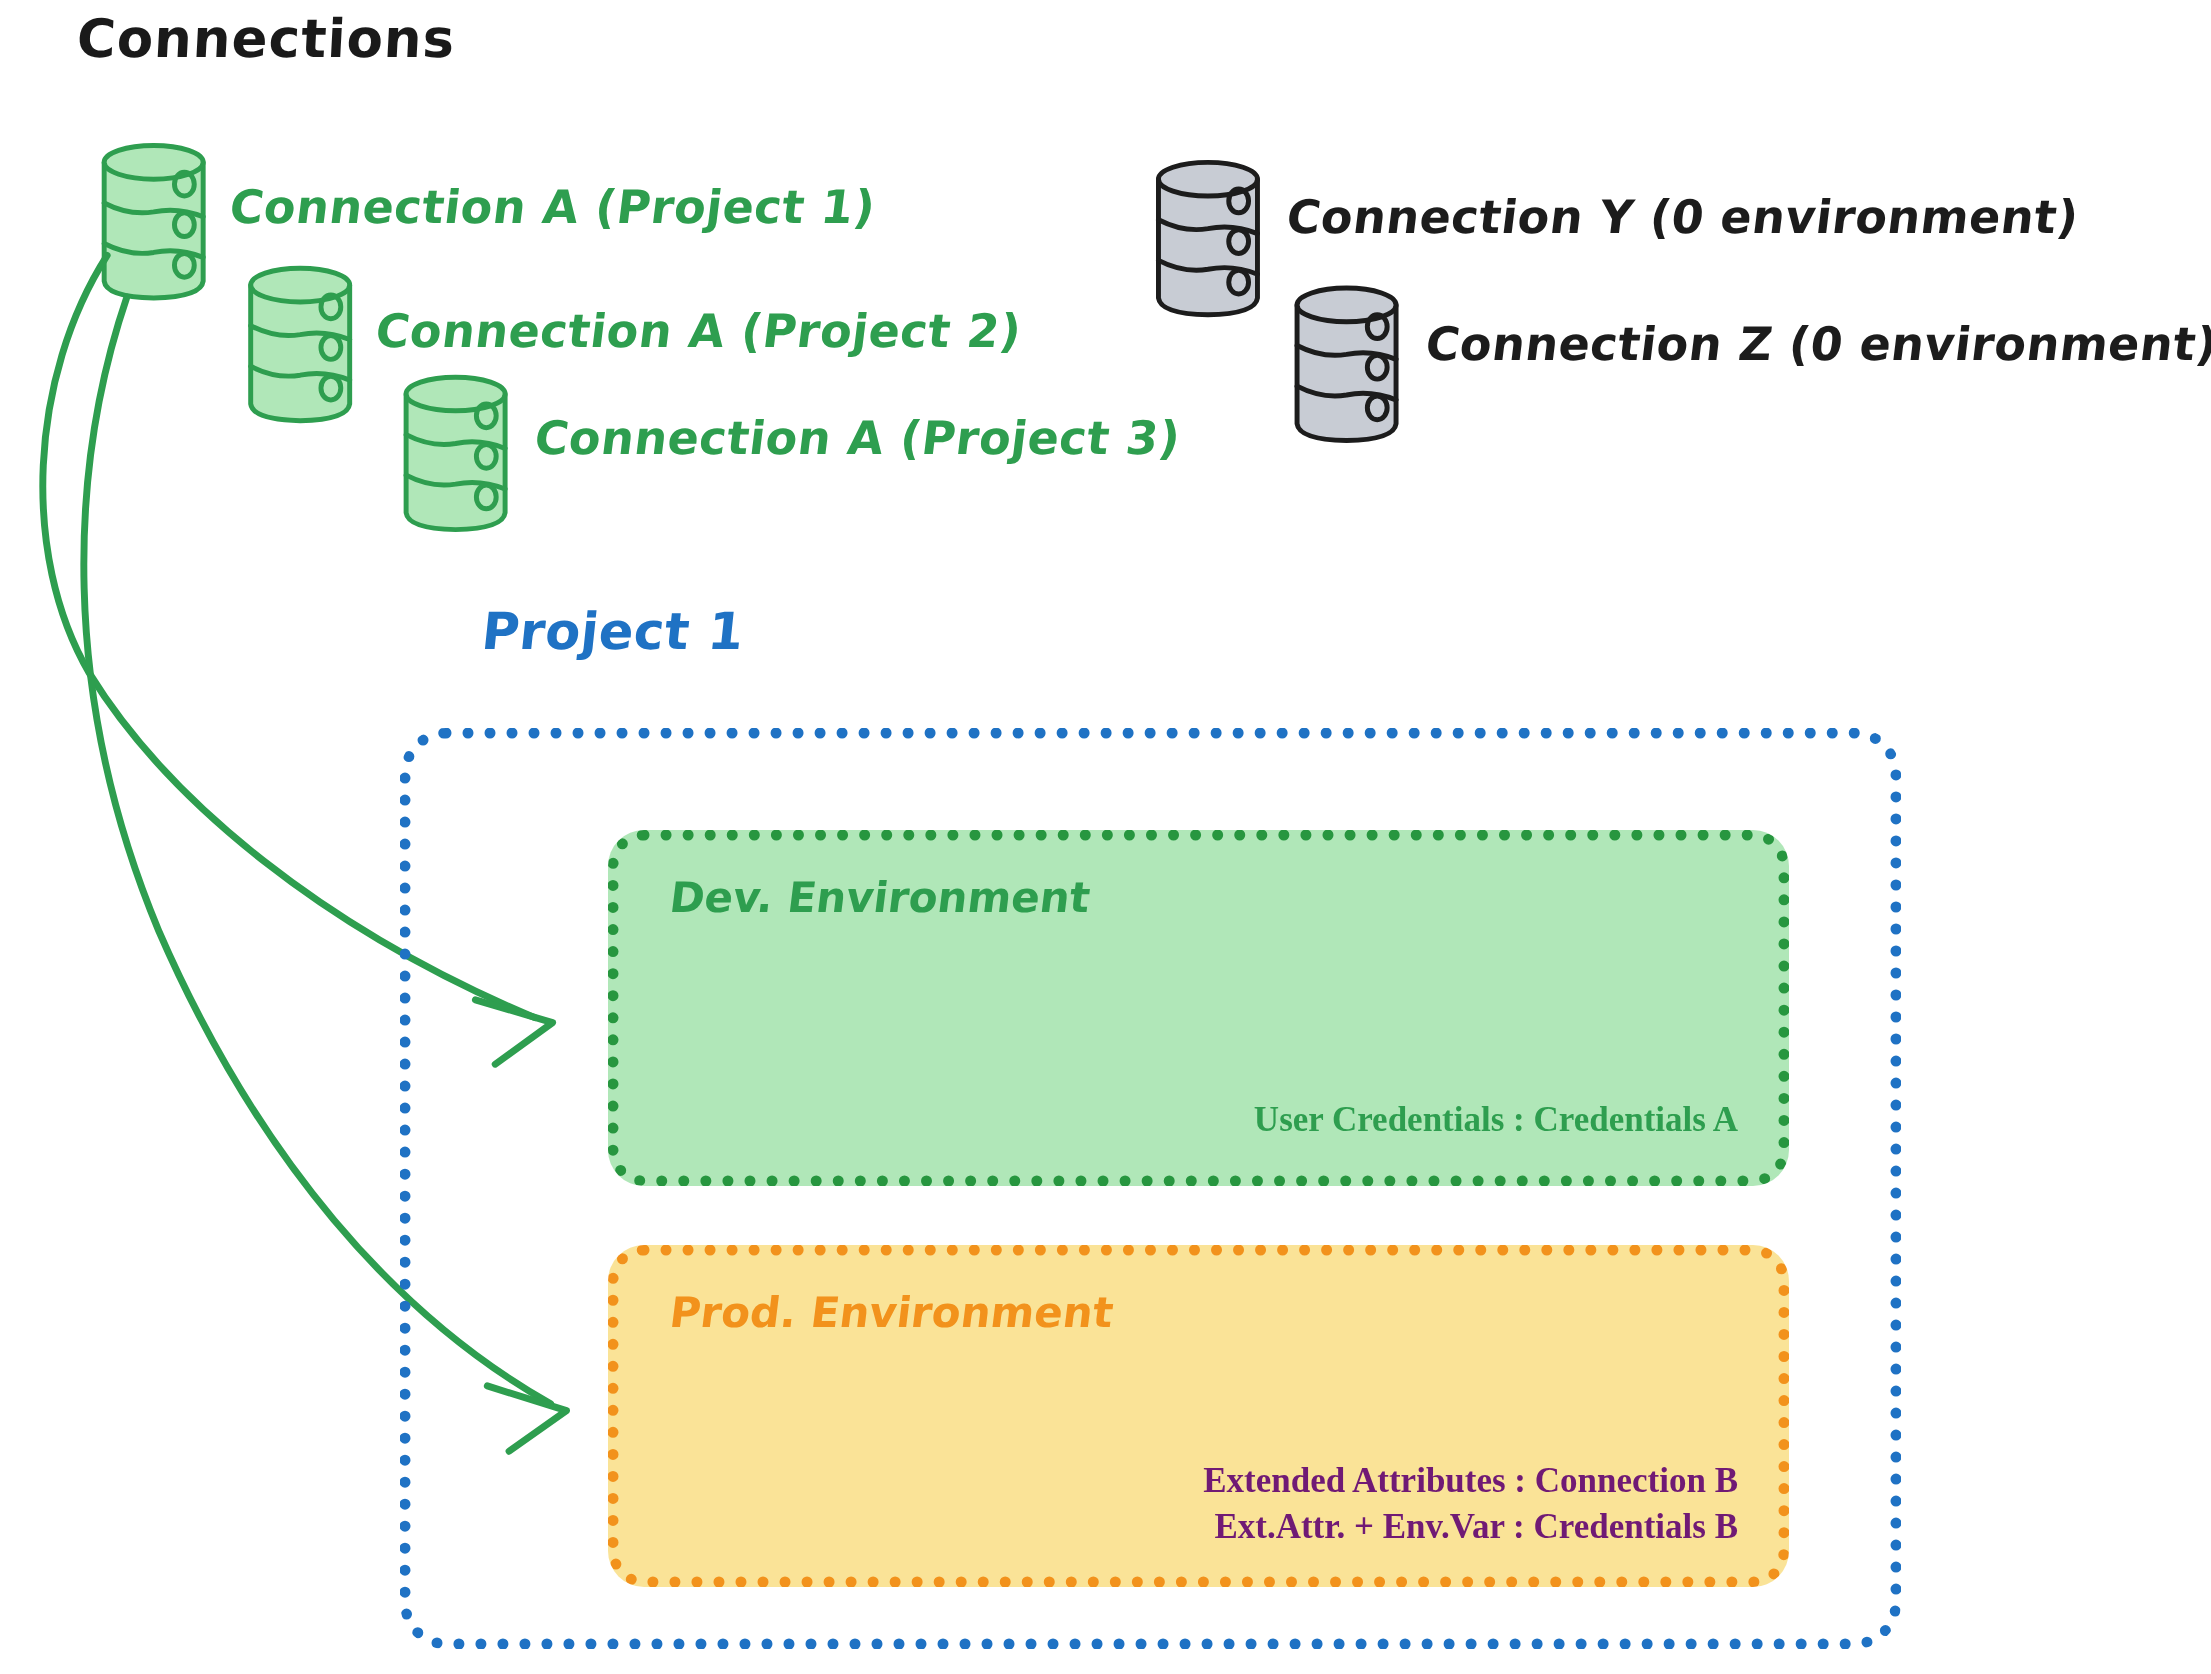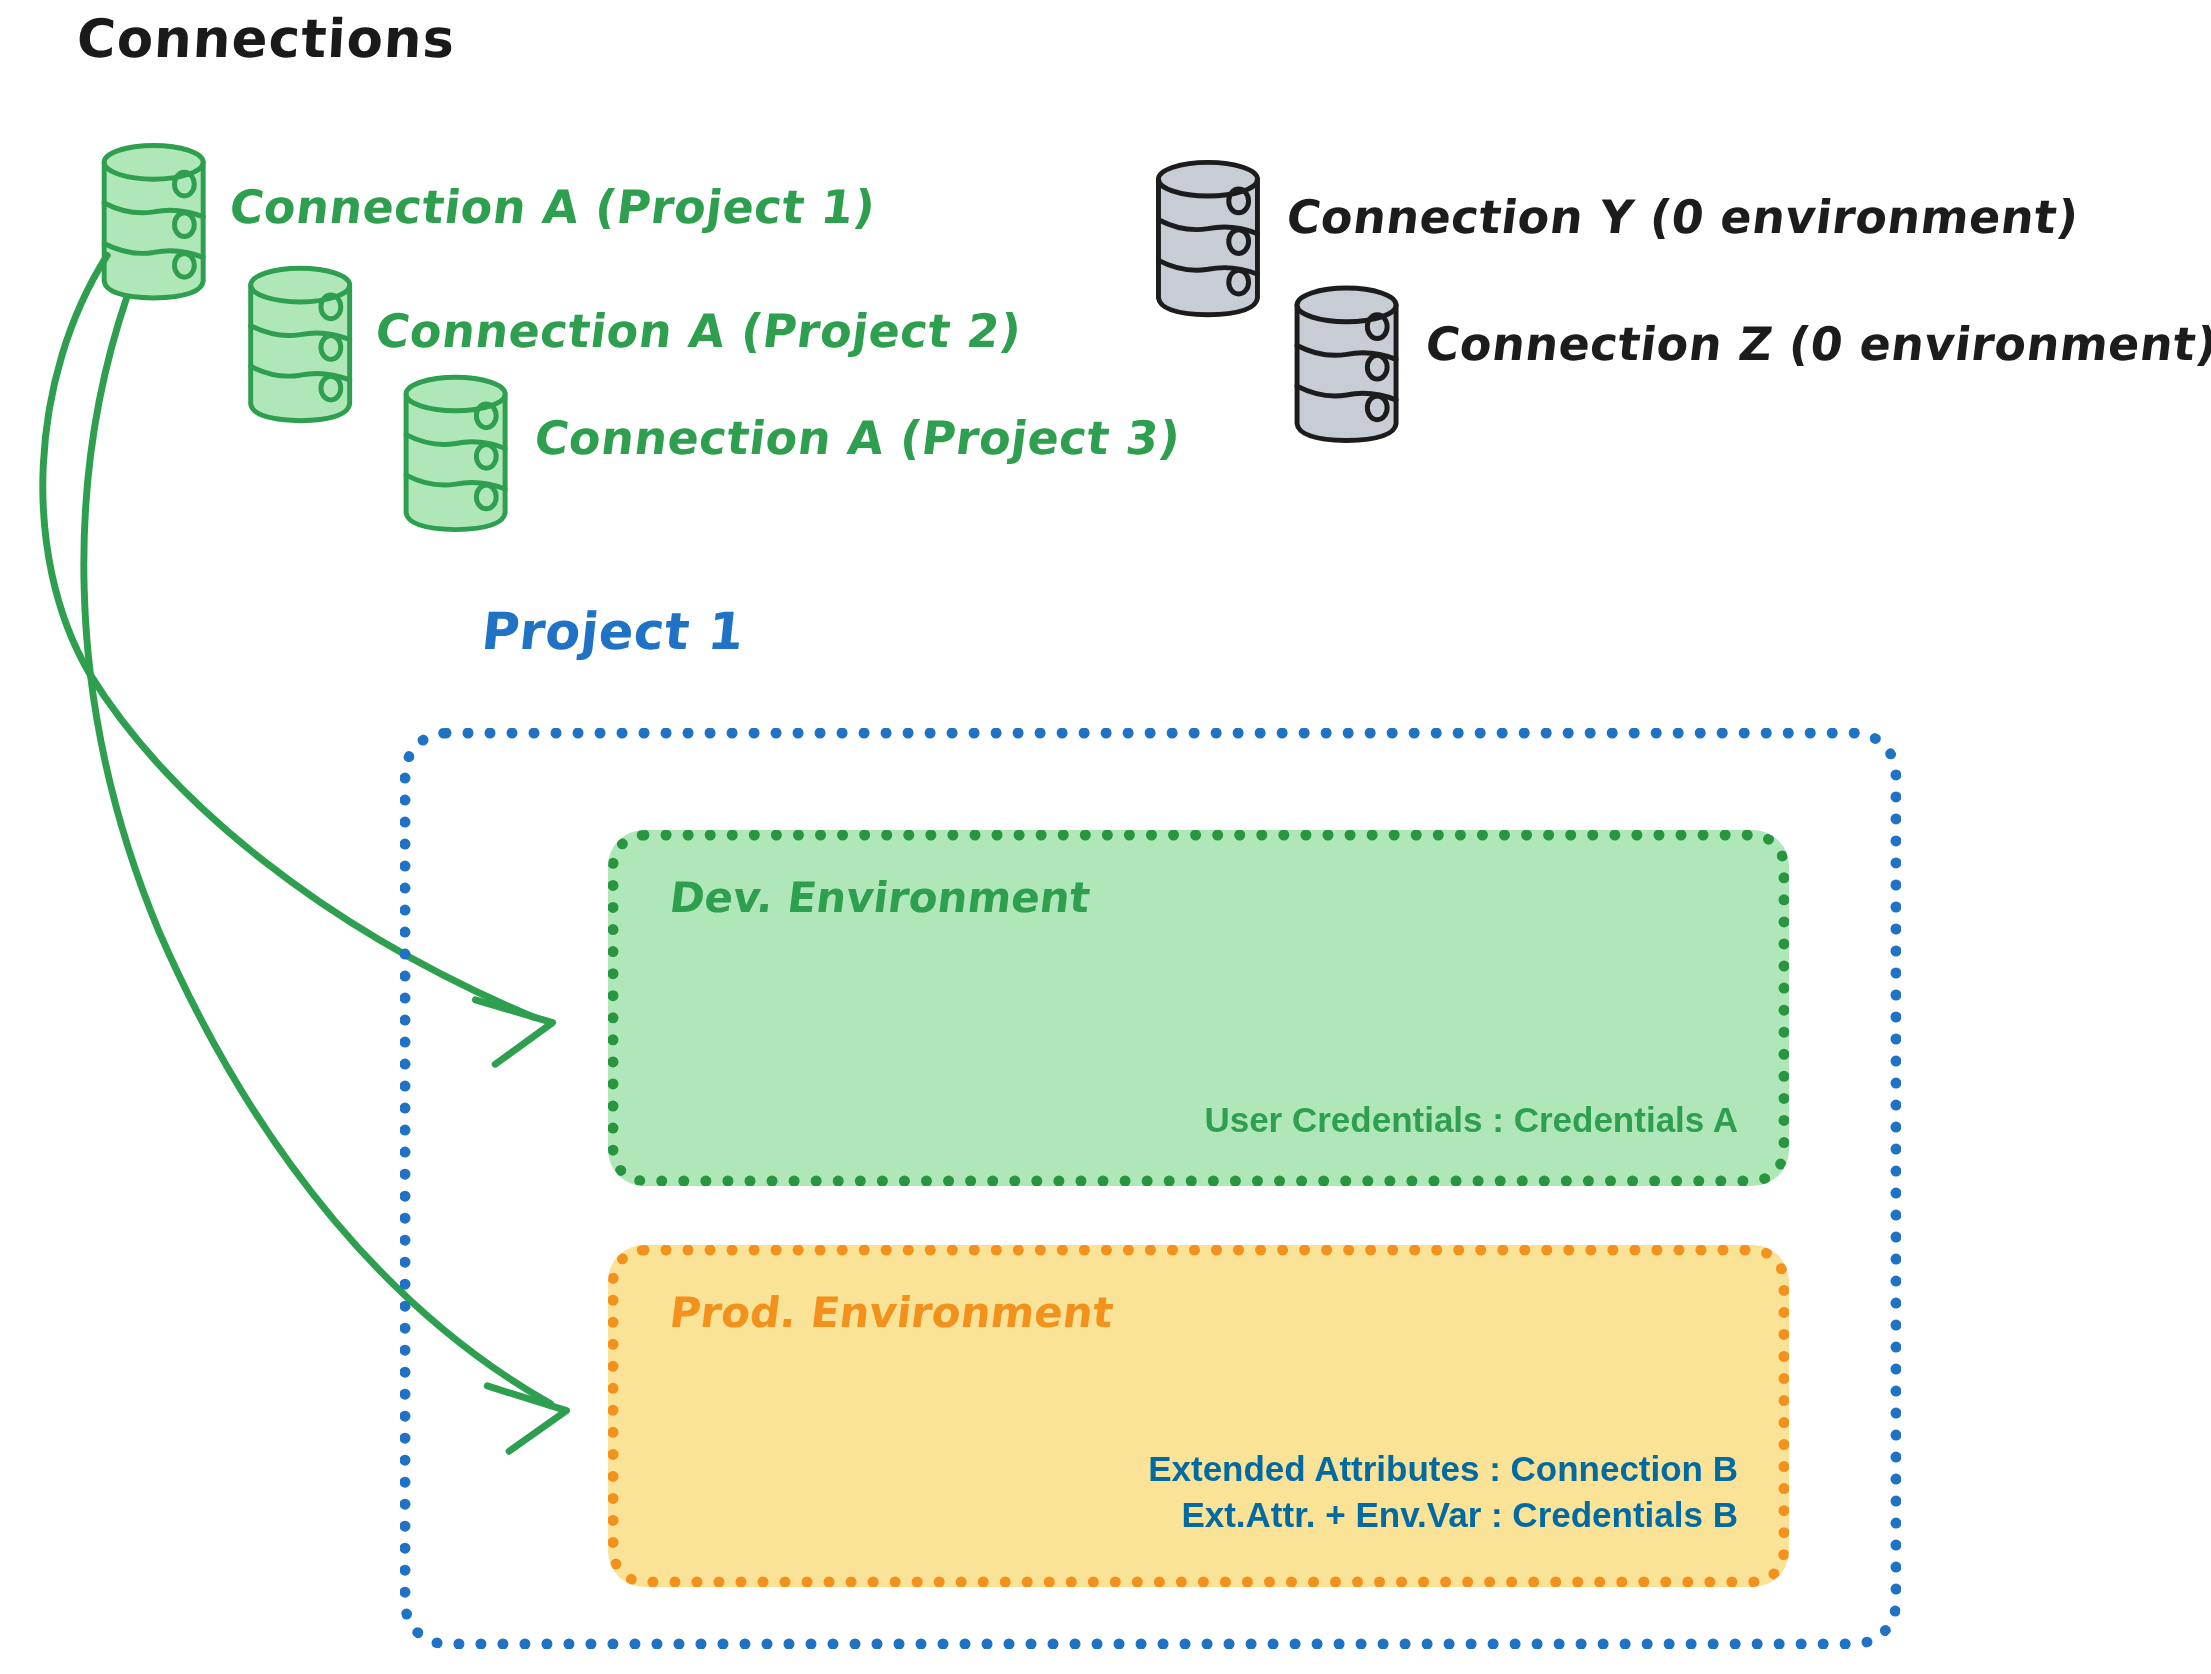--- a/index.html
+++ b/index.html
@@ -95,29 +95,29 @@
     font-weight: 700;
     font-size: 42px;
     white-space: nowrap;
     transform: skewX(-7deg);
   }
   .env-title-dev  { left: 51px; top: 32px; color: #2e9e4f; }
   .env-title-prod { left: 51px; top: 32px; color: #f2921c; }
 
   .mono-block {
     position: absolute;
-    font-family: Liberation Sans, sans-serif;
+    font-family: Liberation Serif, serif;
     font-weight: 700;
     font-size: 35px;
     line-height: 46px;
     white-space: pre;
     text-align: right;
   }
   .mono-dev  { right: 40px; bottom: 32px; color: #2e9e4f; }
-  .mono-prod { right: 40px; bottom: 38px; color: #0369a1; }
+  .mono-prod { right: 40px; bottom: 26px; color: #701a75; }
 </style>
 </head>
 <body>
 
 <div id="canvas">
 
   <svg id="sketch-layer" viewBox="0 0 2234 1691" xmlns="http://www.w3.org/2000/svg">
     <defs>
 
       <symbol id="db-green" viewBox="0 0 120 170">

